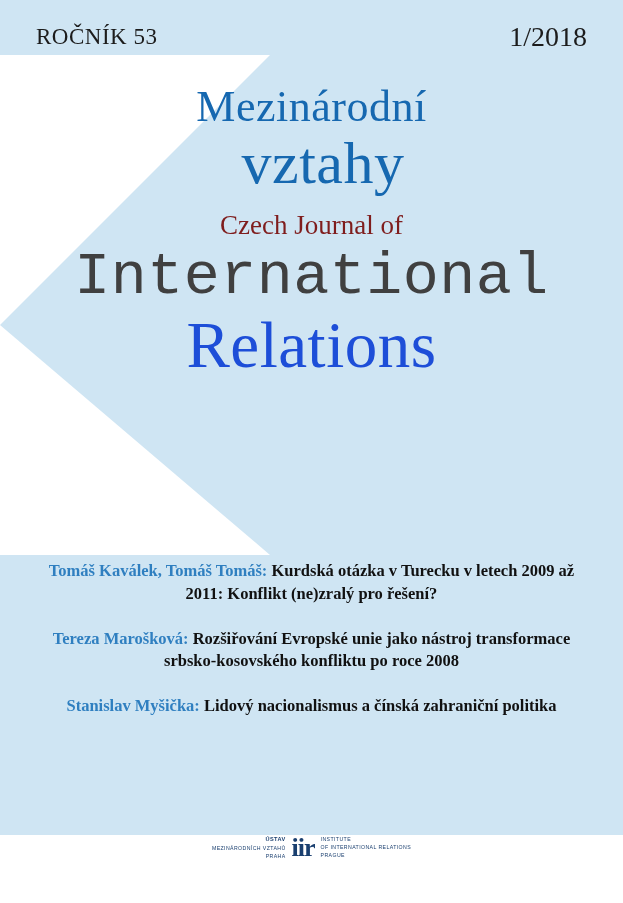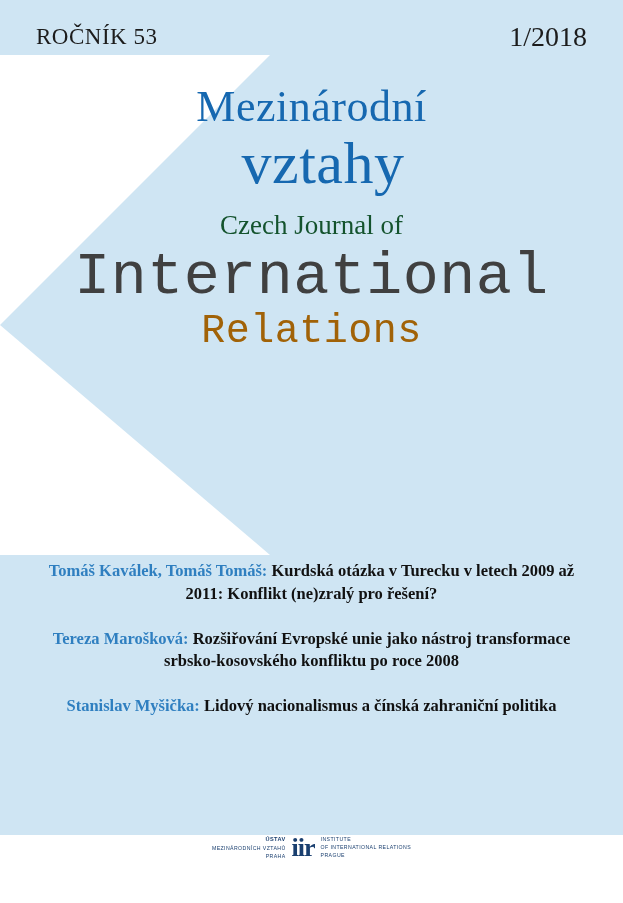--- a/index.html
+++ b/index.html
@@ -90,38 +90,38 @@
   .t-vztahy {
     font-size: 60px;
     color: #1668b0;
     line-height: 1.12;
     font-family: "Liberation Serif", serif;
     letter-spacing: 0.5px;
     margin-left: 23px;
   }
   .t-czechjournal {
     font-size: 27px;
-    color: #14532d;
+    color: #7f1d1d;
     margin-top: 12px;
     line-height: 1.2;
     font-family: "Liberation Serif", serif;
   }
   .t-international {
     font-size: 60px;
     color: #404040;
     line-height: 1.1;
     margin-top: 2px;
     font-family: Liberation Mono, monospace;
     letter-spacing: 0.5px;
   }
   .t-relations {
-    font-size: 40px;
-    color: #a16207;
+    font-size: 65px;
+    color: #1d4ed8;
     line-height: 1.08;
-    font-family: Liberation Mono, monospace;
+    font-family: Liberation Serif, serif;
     letter-spacing: 0.5px;
   }
   .contents {
     position: absolute;
     top: 560px;
     left: 48px;
     right: 48px;
     z-index: 4;
     text-align: center;
   }

